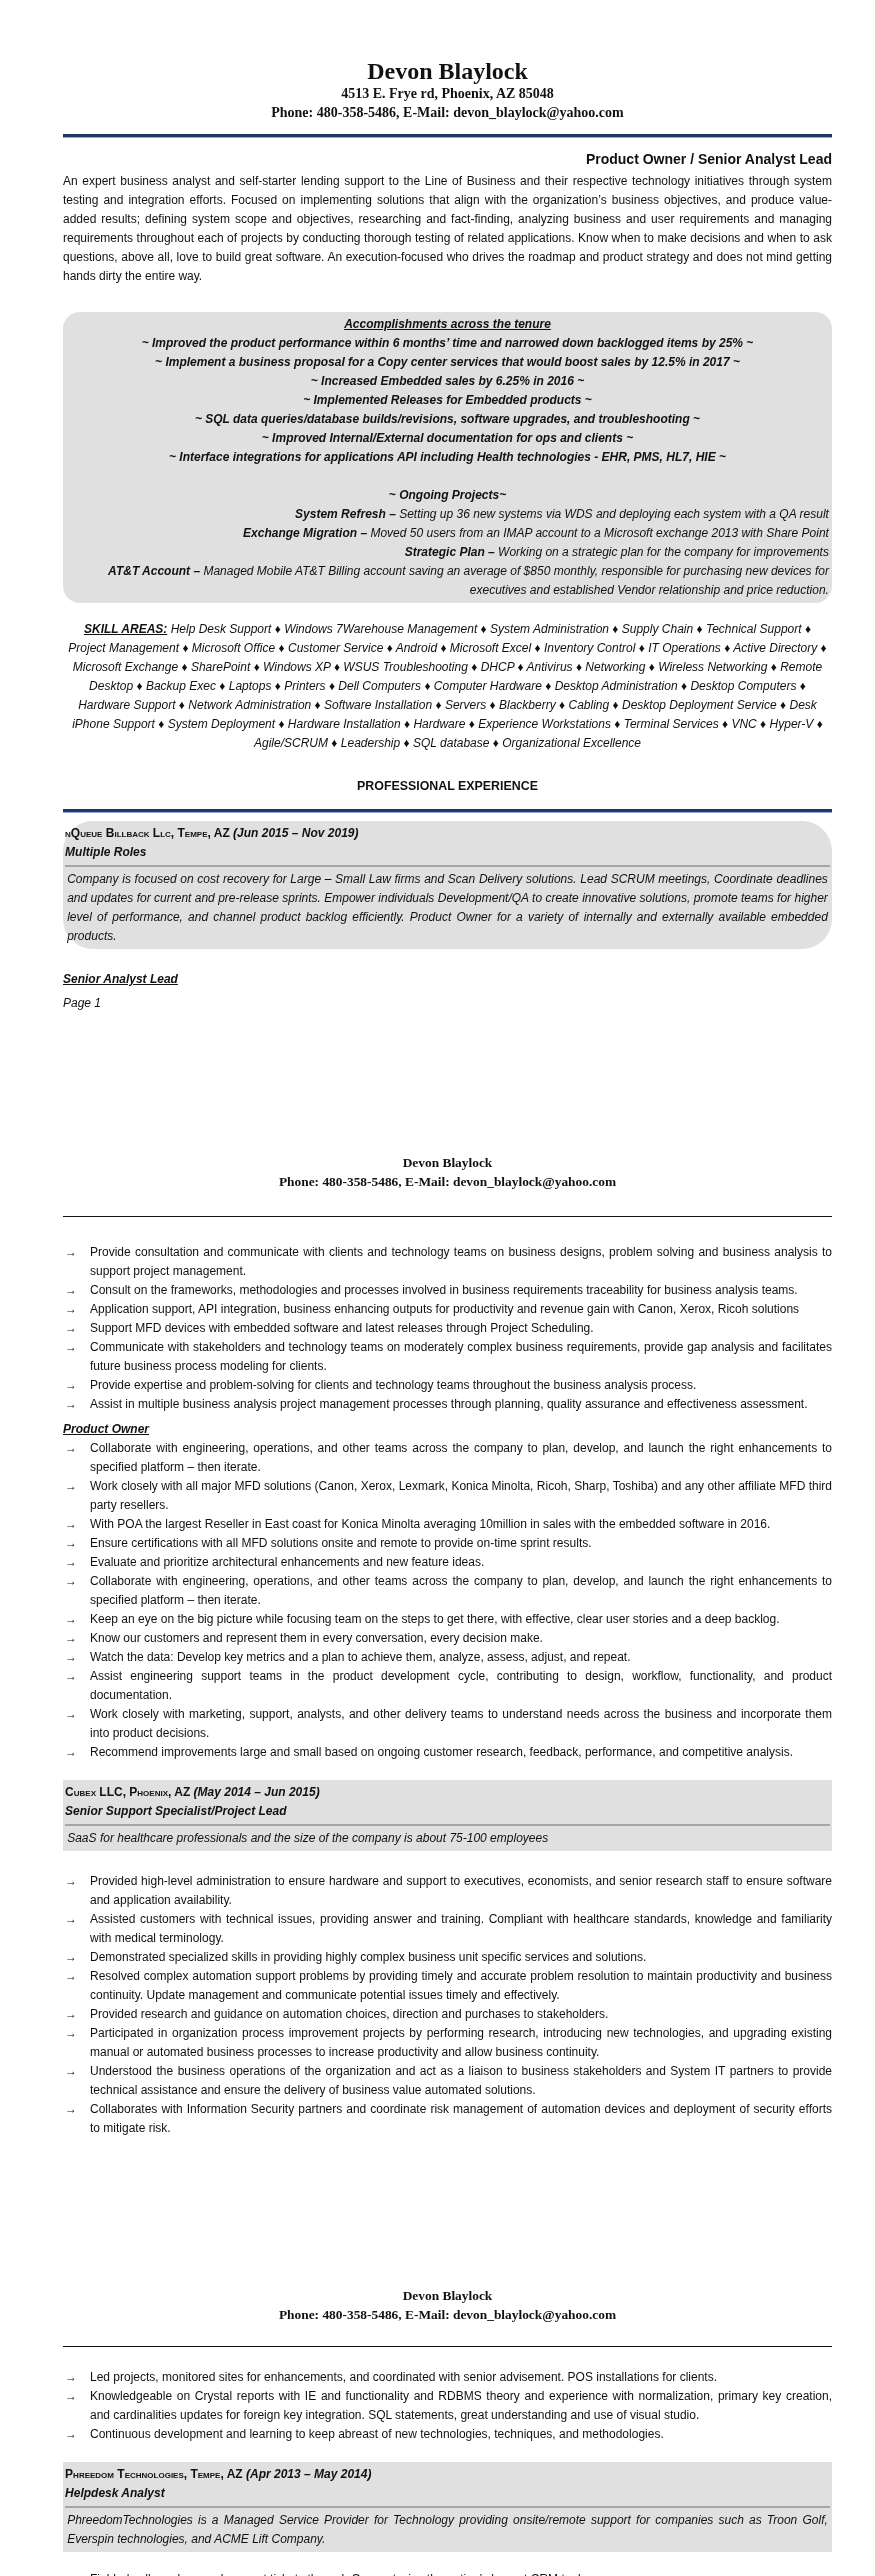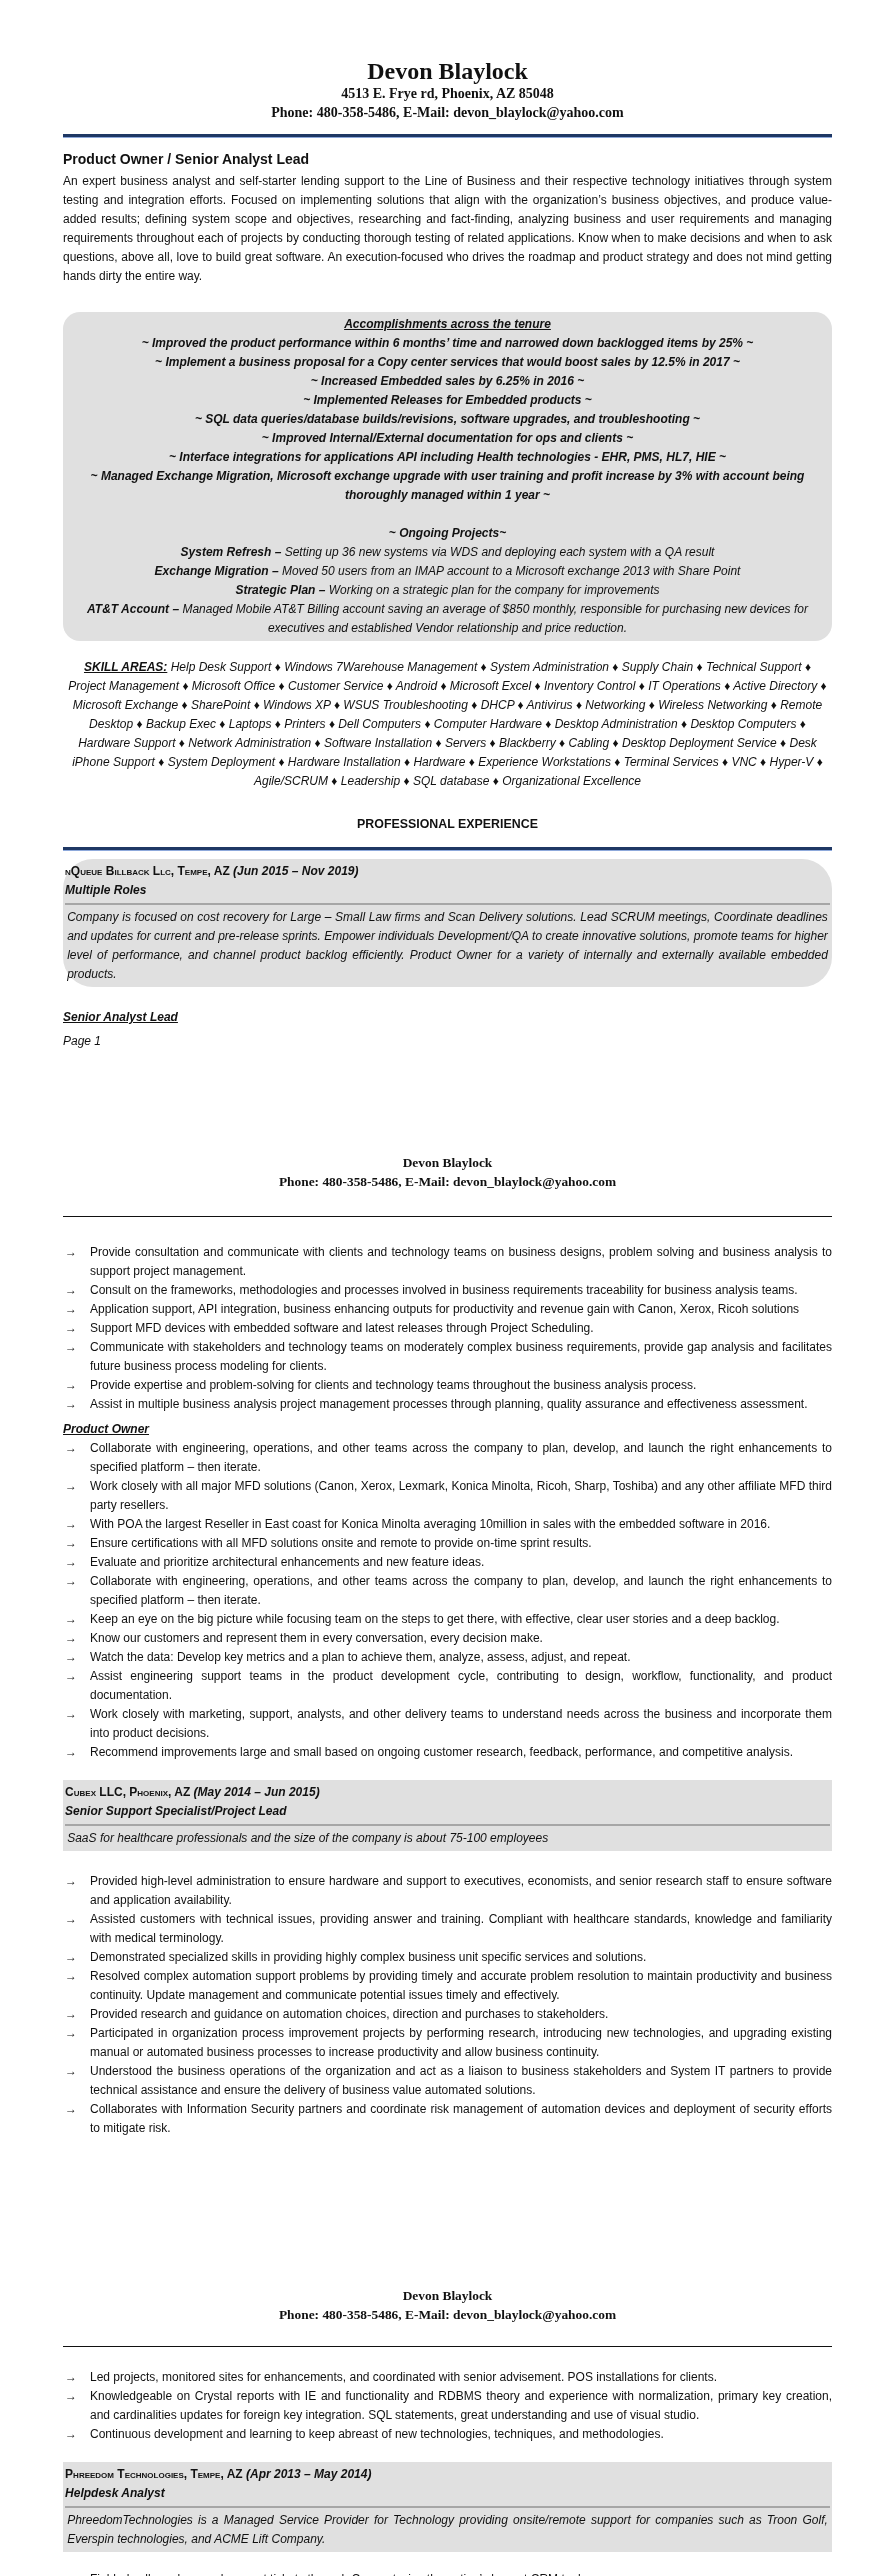--- a/index.html
+++ b/index.html
@@ -14,25 +14,25 @@
     font-size: 12px;
     line-height: 19px;
   }
   .page { position: absolute; left: 63px; width: 769px; }
   .justify { text-align: justify; }
   .name-lg { font-family: "Liberation Serif", serif; font-weight: bold; font-size: 24px; line-height: 28px; text-align: center; }
   .contact-lg { font-family: "Liberation Serif", serif; font-weight: bold; font-size: 14px; line-height: 18.5px; text-align: center; }
   .name-sm { font-family: "Liberation Serif", serif; font-weight: bold; font-size: 13.4px; line-height: 18.5px; text-align: center; }
   .rule-blue { height: 3.6px; background: #1f3864; border-bottom: 1px solid #8ea9db; }
   .rule-black { height: 1px; background: #111; }
-  .headline { font-weight: bold; font-size: 14px; line-height: 20.6px; text-align: left; }
+  .headline { font-weight: bold; font-size: 14px; line-height: 20.6px; text-align: right; }
   .shade { background: #e0e0e0; }
   .acc-title { font-weight: bold; font-style: italic; text-decoration: underline; text-align: center; }
   .acc-line { font-weight: bold; font-style: italic; text-align: center; }
-  .proj-line { font-style: italic; text-align: center; }
+  .proj-line { font-style: italic; text-align: right; }
   .proj-line b { font-weight: bold; }
   .skills { font-style: italic; text-align: center; padding: 0 5.2px; }
   .skills .lbl { font-weight: bold; text-decoration: underline; }
   .section-title { font-weight: bold; font-size: 12.4px; text-align: center; }
   .job-head { padding: 3.1px 2.1px 3.1px 2.1px; }
   .company { font-weight: bold; font-variant: small-caps; }
   .company .dates { font-style: italic; font-variant: normal; }
   .role { font-weight: bold; font-style: italic; }
   .gray-rule { height: 2.1px; background: #a6a6a6; margin: 3.1px 0; }
   .job-desc { font-style: italic; padding: 0 2.1px; text-align: justify; }
@@ -56,21 +56,20 @@
 
   <div class="shade" style="margin-top:26px; padding:3.1px 3.1px;border-radius:17px;">
     <div class="acc-title">Accomplishments across the tenure</div>
     <div class="acc-line">~ Improved the product performance within 6 months’ time and narrowed down backlogged items by 25% ~</div>
     <div class="acc-line">~ Implement a business proposal for a Copy center services that would boost sales by 12.5% in 2017 ~</div>
     <div class="acc-line">~ Increased Embedded sales by 6.25% in 2016 ~</div>
     <div class="acc-line">~ Implemented Releases for Embedded products ~</div>
     <div class="acc-line">~ SQL data queries/database builds/revisions, software upgrades, and troubleshooting ~</div>
     <div class="acc-line">~ Improved Internal/External documentation for ops and clients ~</div>
     <div class="acc-line">~ Interface integrations for applications API including Health technologies - EHR, PMS, HL7, HIE ~</div>
-    <div class="acc-line">~ Managed Exchange Migration, Microsoft exchange upgrade with user training and profit increase by 3% with account being thoroughly managed within 1 year ~</div>
     <div style="height:19px;"></div>
     <div class="acc-line">~ Ongoing Projects~</div>
     <div class="proj-line"><b>System Refresh –</b><span> Setting up 36 new systems via WDS and deploying each system with a QA result</span></div>
     <div class="proj-line"><b>Exchange Migration –</b><span> Moved 50 users from an IMAP account to a Microsoft exchange 2013 with Share Point</span></div>
     <div class="proj-line"><b>Strategic Plan –</b><span> Working on a strategic plan for the company for improvements</span></div>
     <div class="proj-line"><b>AT&amp;T Account –</b><span> Managed Mobile AT&amp;T Billing account saving an average of $850 monthly, responsible for purchasing new devices for executives and established Vendor relationship and price reduction.</span></div>
   </div>
 
   <p class="skills" style="margin-top:16.5px;"><span class="lbl">SKILL AREAS:</span><span> Help Desk Support ♦ Windows 7Warehouse Management ♦ System Administration ♦ Supply Chain ♦ Technical Support ♦ Project Management ♦ Microsoft Office ♦ Customer Service ♦ Android ♦ Microsoft Excel ♦ Inventory Control ♦ IT Operations ♦ Active Directory ♦ Microsoft Exchange ♦ SharePoint ♦ Windows XP ♦ WSUS Troubleshooting ♦ DHCP ♦ Antivirus ♦ Networking ♦ Wireless Networking ♦ Remote Desktop ♦ Backup Exec ♦ Laptops ♦ Printers ♦ Dell Computers ♦ Computer Hardware ♦ Desktop Administration ♦ Desktop Computers ♦ Hardware Support ♦ Network Administration ♦ Software Installation ♦ Servers ♦ Blackberry ♦ Cabling ♦ Desktop Deployment Service ♦ Desk iPhone Support ♦ System Deployment ♦ Hardware Installation ♦ Hardware ♦ Experience Workstations ♦ Terminal Services ♦ VNC ♦ Hyper-V ♦ Agile/SCRUM ♦ Leadership ♦ SQL database ♦ Organizational Excellence</span></p>
 

